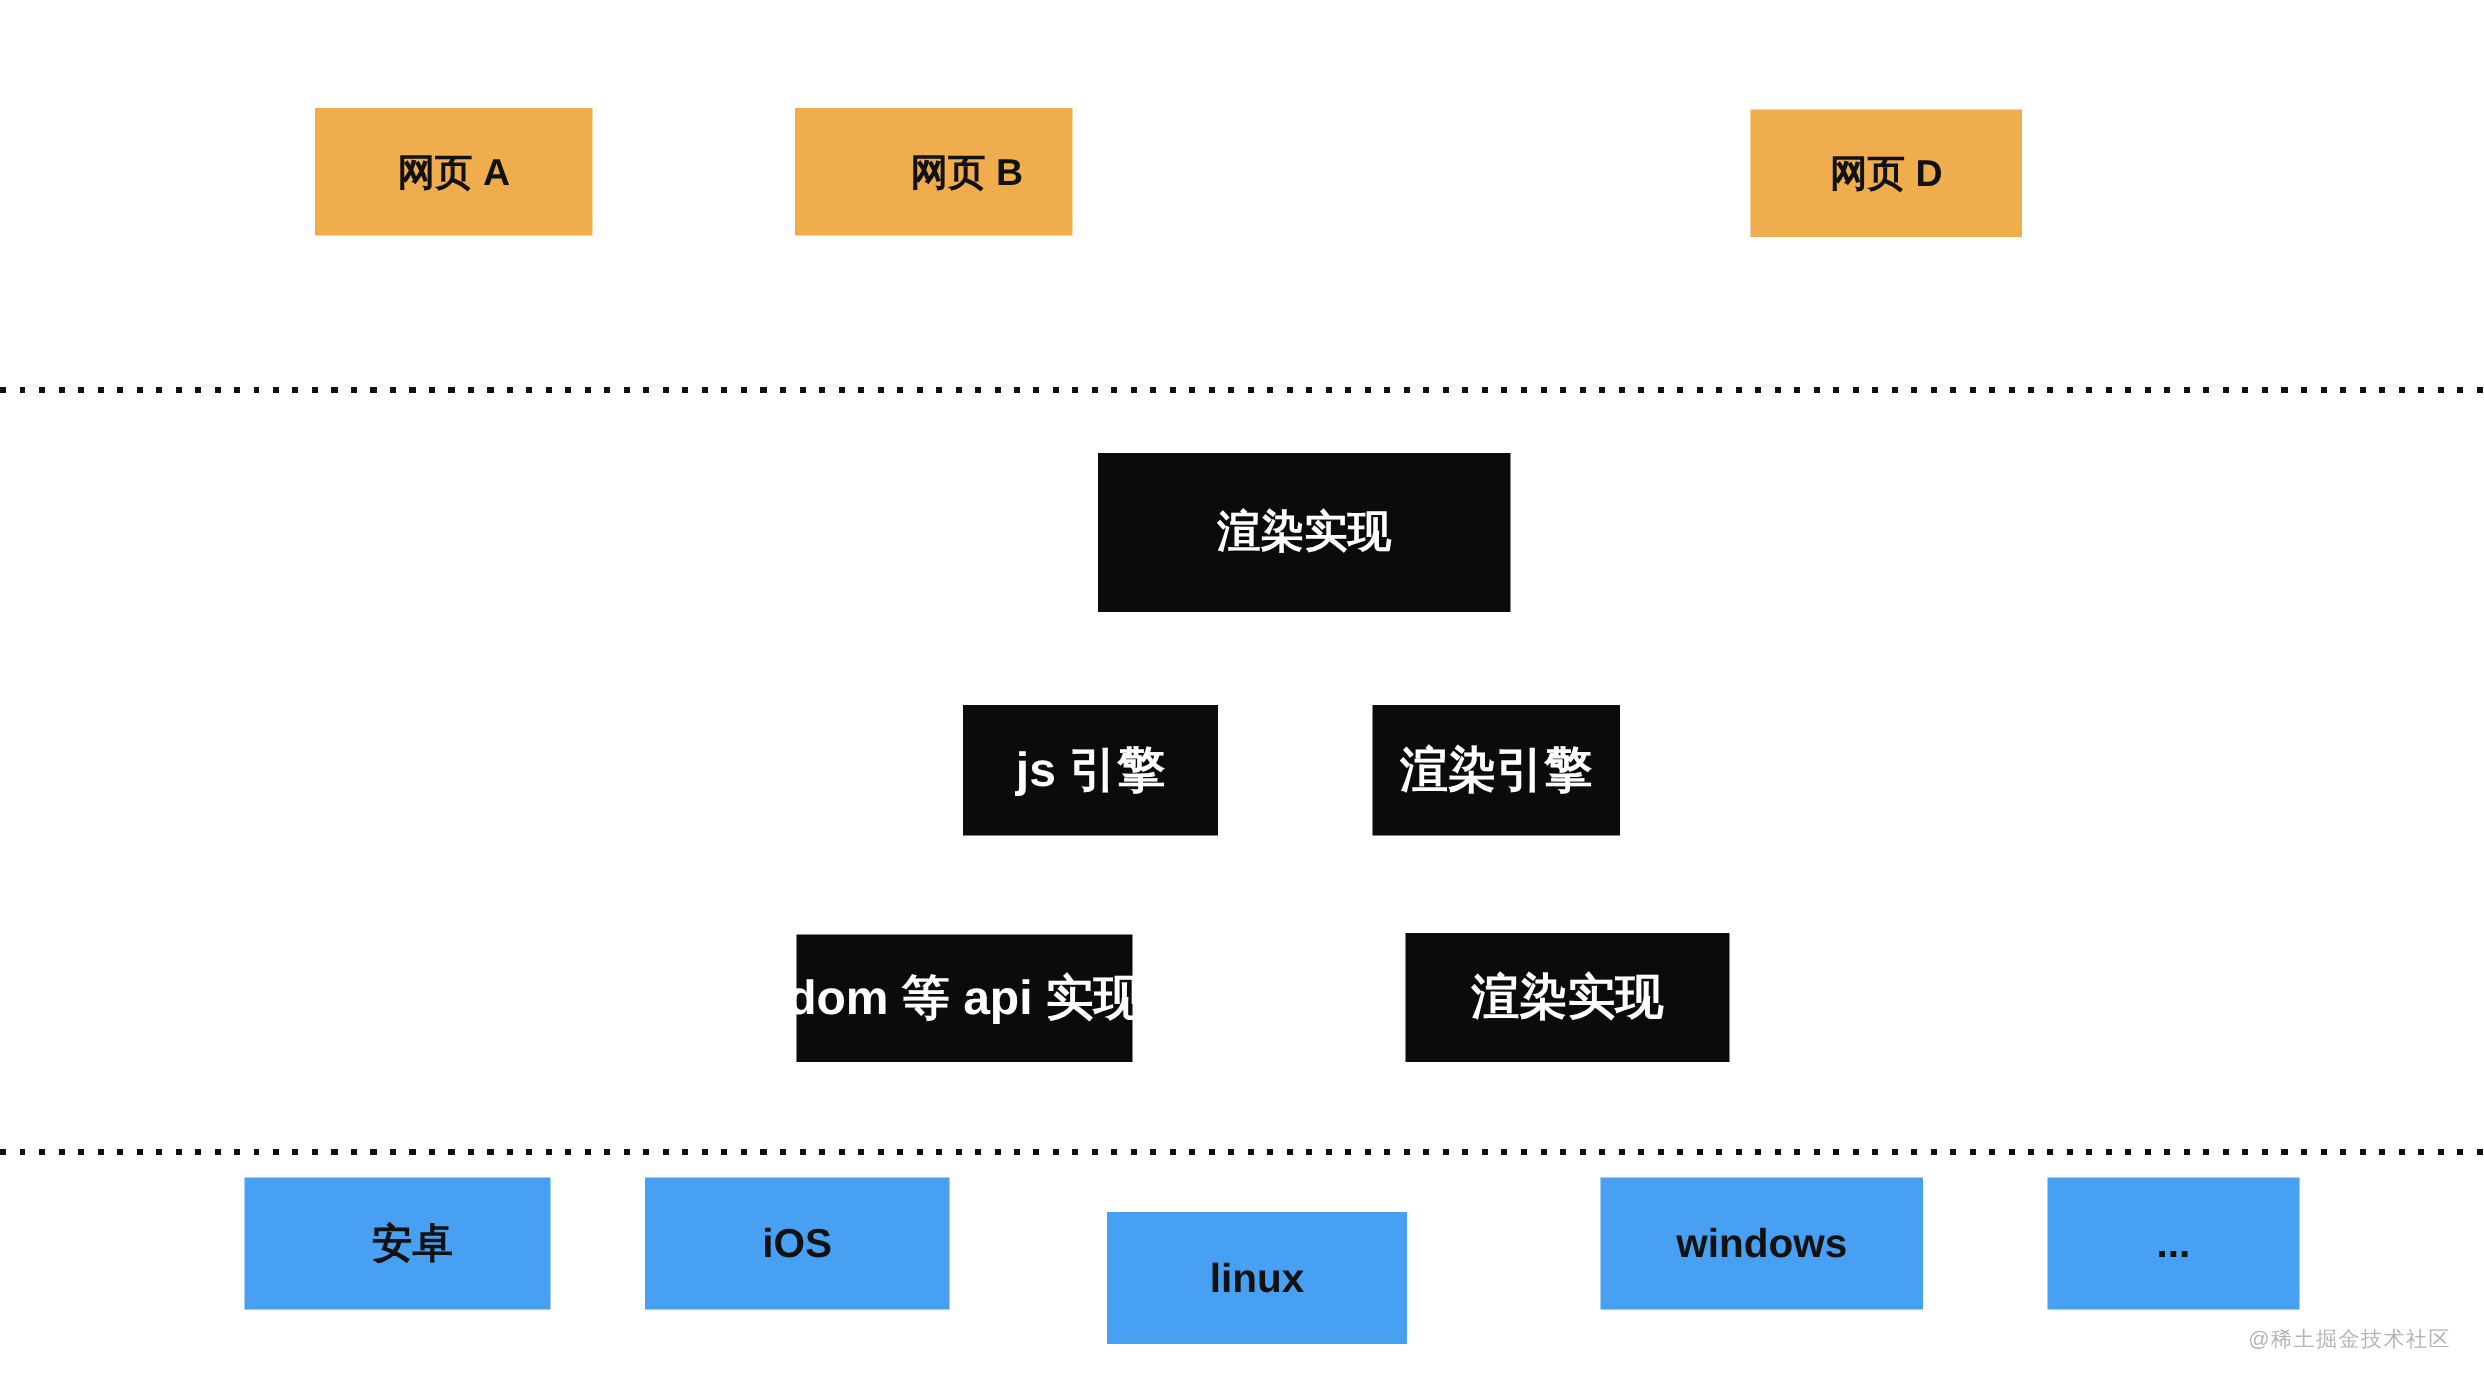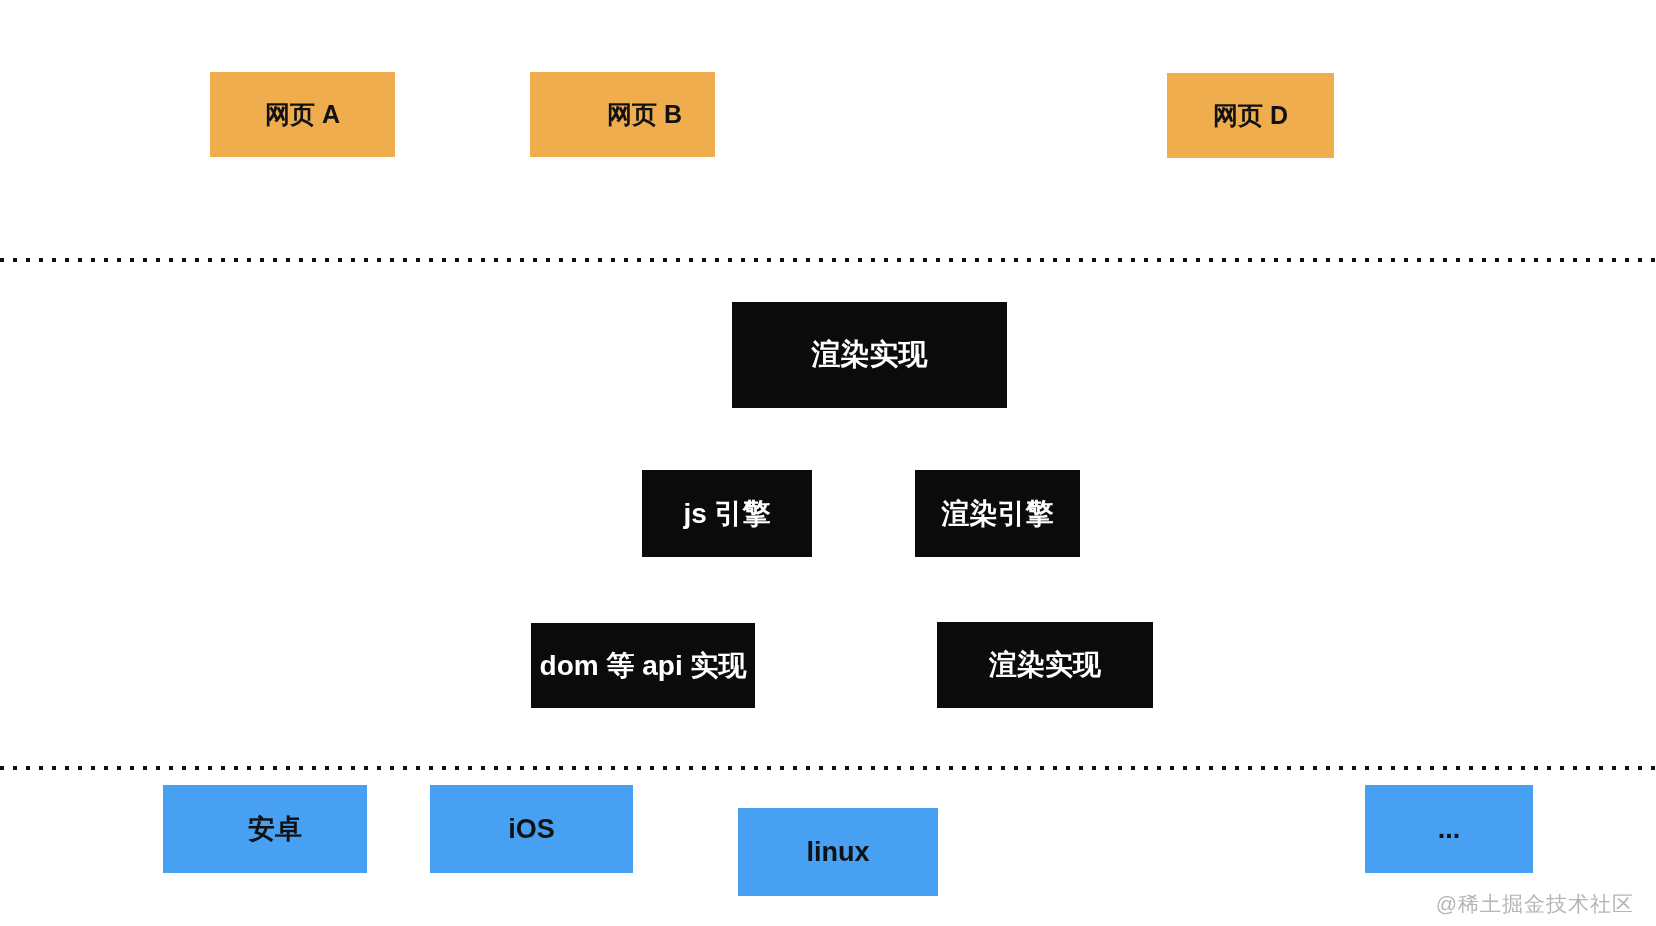--- a/index.html
+++ b/index.html
@@ -30,65 +30,66 @@
     white-space:nowrap;
   }
   .node.webpage{
     background:var(--c-webpage);
     color:var(--c-text-dark);
     font-size:25px;
   }
   .node.engine{
     background:var(--c-engine);
     color:var(--c-text-light);
-    font-size:28px;
+    font-size:32px;
   }
   .node.platform{
     background:var(--c-platform);
     color:var(--c-text-dark);
     font-size:27px;
   }
   .divider{
     position:absolute;
     left:0;
     width:1656px;
     height:4px;
     background-image:repeating-linear-gradient(to right,var(--c-divider) 0px,var(--c-divider) 4px,transparent 4px,transparent 13px);
   }
   .watermark{
     position:absolute;
     right:22px;
-    bottom:8px;
-    font-size:21px;
+    bottom:24px;
+    font-size:14px;
     font-weight:400;
     color:var(--c-watermark);
     letter-spacing:1px;
   }
 </style>
 </head>
 <body>
 
 <div class="canvas">
 
   <div class="node webpage" style="left:210px;top:72px;width:185px;height:85px;">网页 A</div>
   <div class="node webpage" style="left:530px;top:72px;width:185px;height:85px;padding-left:44px;">网页 B</div>
-  <div class="node webpage" style="left:1167px;top:73px;width:167px;height:85px;">网页 D</div>
+  <div class="node webpage" style="left:1167px;top:73px;width:181px;height:85px;">网页 D</div>
 
   <div class="divider" style="top:258px;"></div>
 
   <div class="node engine" style="left:732px;top:302px;width:275px;height:106px;font-size:29px;">渲染实现</div>
 
   <div class="node engine" style="left:642px;top:470px;width:170px;height:87px;">js 引擎</div>
   <div class="node engine" style="left:915px;top:470px;width:165px;height:87px;">渲染引擎</div>
 
   <div class="node engine" style="left:531px;top:623px;width:224px;height:85px;">dom 等 api 实现</div>
   <div class="node engine" style="left:937px;top:622px;width:216px;height:86px;">渲染实现</div>
 
   <div class="divider" style="top:766px;"></div>
 
   <div class="node platform" style="left:163px;top:785px;width:204px;height:88px;padding-left:20px;">安卓</div>
   <div class="node platform" style="left:430px;top:785px;width:203px;height:88px;">iOS</div>
   <div class="node platform" style="left:738px;top:808px;width:200px;height:88px;">linux</div>
+  <div class="node platform" style="left:1067px;top:785px;width:215px;height:88px;">windows</div>
   <div class="node platform" style="left:1365px;top:785px;width:168px;height:88px;">...</div>
 
   <div class="watermark">@稀土掘金技术社区</div>
 
 </div>
 
 </body></html>

